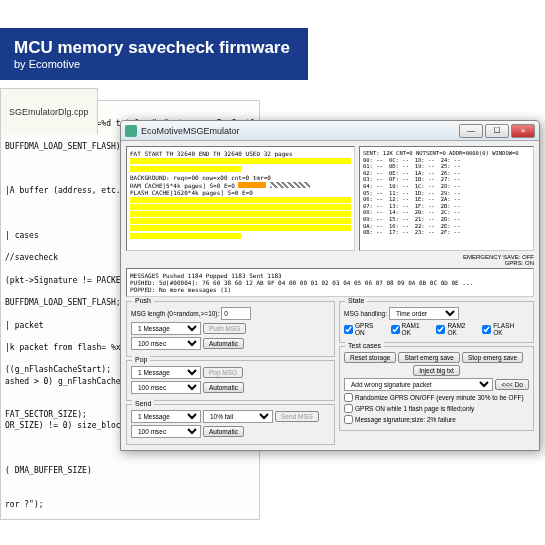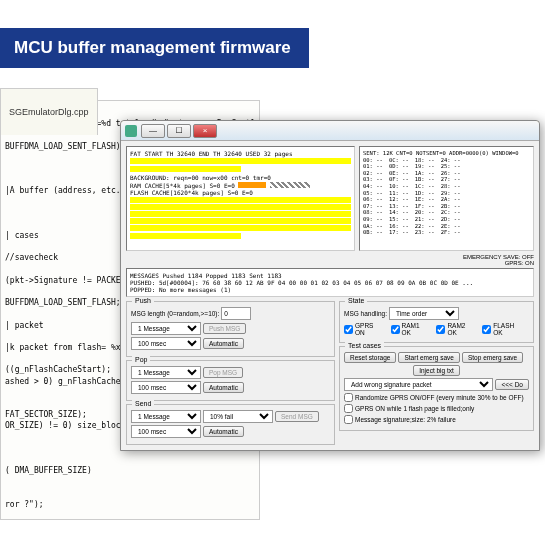--- a/index.html
+++ b/index.html
@@ -43,21 +43,22 @@
 .btn { font-size: 6.5px; padding: 1px 5px; border: 1px solid #888; background: linear-gradient(to bottom, #fafafa, #ddd); border-radius: 2px; cursor: pointer; white-space: nowrap; }
 .btn-dis { color: #999; background: #eee; }
 .chk { display: inline-flex; align-items: center; gap: 2px; font-size: 6.5px; margin-right: 4px; }
 .chk input { width: 9px; height: 9px; }
 .full-sel { width: 100%; }
 </style>
 </head>
 <body>
 
 <div class="banner">
-  <h1>MCU buffer management firmware</h1>
+  <h1>MCU memory savecheck firmware</h1>
+  <p>by Ecomotive</p>
 </div>
 
 <div class="code-tab">SGEmulatorDlg.cpp</div>
 <div class="code-bg">
   <span class="black">py: pgcnt=%d last=%d total=%d\n", temp,g_nRamSentlastCnt,temp + g_nRamSentlastCnt);
 
 BUFFDMA_LOAD_SENT_FLASH);
 
 
 
@@ -88,20 +89,21 @@
 
 ( DMA_BUFFER_SIZE)
 
 
 ror ?");</span>
 </div>
 
 <div class="emu-window">
   <div class="titlebar">
     <div class="titlebar-icon"></div>
+    <div class="titlebar-text">EcoMotiveMSGEmulator</div>
     <div class="titlebar-btns">
       <div class="tb-btn">—</div>
       <div class="tb-btn">☐</div>
       <div class="tb-btn tb-close">×</div>
     </div>
   </div>
   <div class="emu-body">
     <div class="top-row">
       <div class="fat-panel">
         <div class="fat-hdr">FAT  START  TH 32640       END  TH 32640         USED 32 pages</div>

